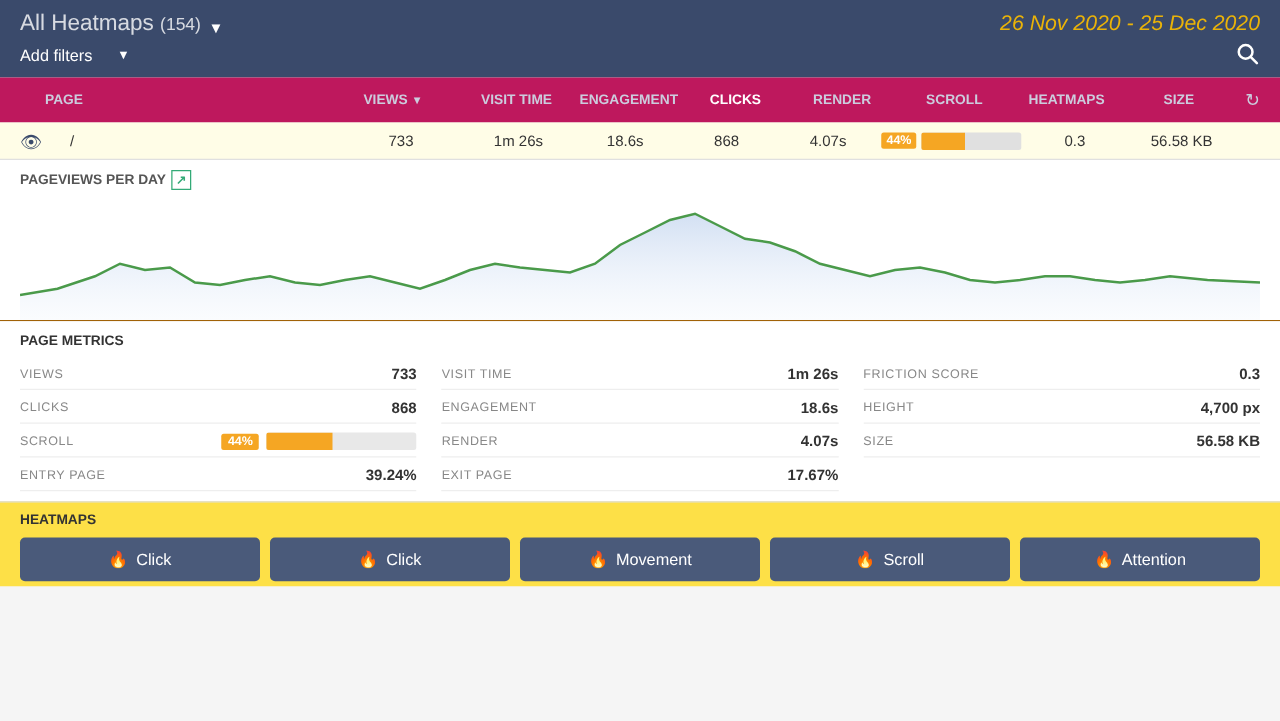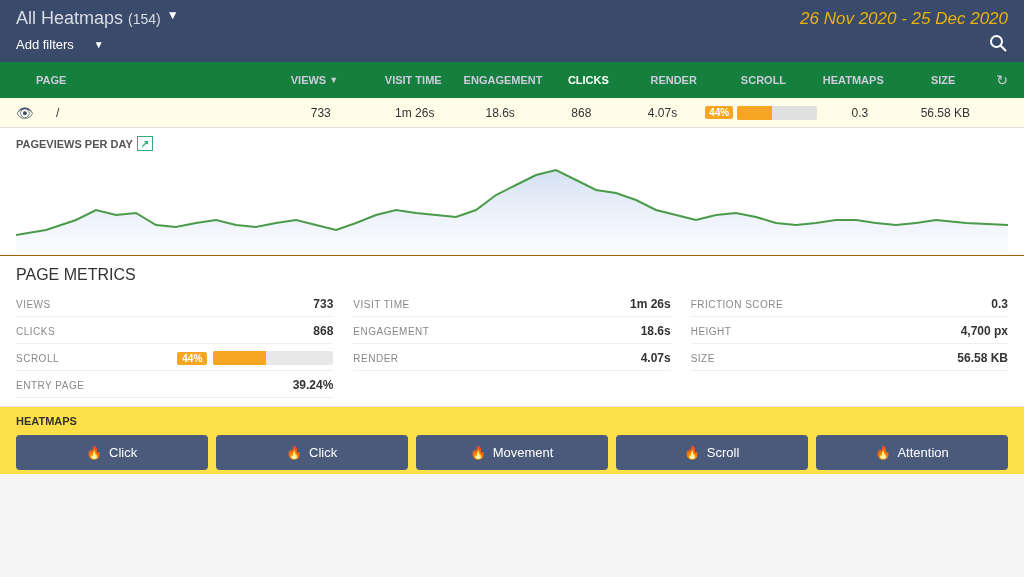--- a/index.html
+++ b/index.html
@@ -8,21 +8,21 @@
     
     .header { background: #3a4a6b; color: white; padding: 8px 16px 6px; }
     .header-top { display: flex; justify-content: space-between; align-items: center; }
     .header-title { font-size: 18px; font-weight: bold; color: white; }
     .header-title span { font-weight: normal; opacity: 0.8; }
     .header-bottom { display: flex; align-items: center; margin-top: 4px; }
     .add-filters { color: white; font-size: 13px; display: flex; align-items: center; gap: 20px; cursor: pointer; }
     .search-icon-wrap { margin-left: auto; cursor: pointer; }
 
     
-    .table-header { background: #15803d; display: flex; align-items: center; padding: 18px 16px; height: 16px; }
+    .table-header { background: #be185d; display: flex; align-items: center; padding: 18px 16px; height: 16px; }
     .col-page { flex: 2.5; color: #ccd; font-size: 11px; font-weight: bold; text-align: left; }
     .col-views { flex: 1.2; color: #ccd; font-size: 11px; font-weight: bold; text-align: center; display: flex; align-items: center; justify-content: center; gap: 3px; }
     .col-std { flex: 1; color: #ccd; font-size: 11px; font-weight: bold; text-align: center; }
     .col-clicks { flex: 0.9; color: white; font-size: 11px; font-weight: bold; text-align: center; }
     .sort-arrow { font-size: 9px; }
 
     
     .table-row { background: #fffde7; display: flex; align-items: center; padding: 0 16px; height: 30px; border-bottom: 1px solid #e0e0e0; }
     .row-page { flex: 2.5; color: #333; font-size: 12px; padding-left: 20px; }
     .row-views { flex: 1.2; text-align: center; color: #333; }
@@ -38,21 +38,21 @@
     .refresh-icon { color: #ccd; font-size: 14px; cursor: pointer; }
 
     
     .chart-section { background: white; padding: 8px 16px 0; border-bottom: 1px solid #a16207; }
     .chart-title { font-size: 11px; font-weight: bold; color: #555; margin-bottom: 4px; display: flex; align-items: center; gap: 4px; }
     .chart-export { color: #3a7; font-size: 10px; border: 1px solid #3a7; padding: 1px 3px; cursor: pointer; }
     .chart-area { height: 100px; width: 100%; position: relative; overflow: hidden; }
 
     
     .metrics-section { background: white; padding: 10px 16px 8px; }
-    .metrics-title { font-size: 16px; font-weight: normal; color: #333; margin-bottom: 8px; }
+    .metrics-title { font-size: 11px; font-weight: bold; color: #333; margin-bottom: 8px; }
     .metrics-grid { display: grid; grid-template-columns: 1fr 1fr 1fr; gap: 0 20px; }
     .metric-group { display: flex; flex-direction: column; gap: 2px; }
     .metric-item { display: flex; justify-content: space-between; align-items: center; padding: 5px 0; border-bottom: 1px solid #eee; }
     .metric-label { color: #888; font-size: 10px; text-transform: uppercase; letter-spacing: 0.5px; }
     .metric-value { color: #333; font-size: 12px; font-weight: bold; }
     .metric-scroll-wrap { display: flex; align-items: center; gap: 6px; }
     .metric-scroll-bar-bg { width: 120px; height: 14px; background: #e8e8e8; border-radius: 2px; overflow: hidden; }
     .metric-scroll-fill { height: 100%; background: #f5a623; }
 
     
@@ -60,21 +60,21 @@
     .heatmaps-title { font-size: 11px; font-weight: bold; color: #333; margin-bottom: 8px; }
     .heatmap-buttons { display: flex; gap: 8px; }
     .heatmap-btn { flex: 1; background: #4a5a7a; color: white; border: none; border-radius: 4px; padding: 10px 0; font-size: 13px; cursor: pointer; display: flex; align-items: center; justify-content: center; gap: 6px; }
     .flame { color: #ff9500; }
   </style>
 </head>
 <body>
 
 <div class="header">
   <div class="header-top">
-    <div style="display:flex; align-items:flex-start; gap:6px;">
+    <div style="display:flex; align-items:flex-end; gap:6px;">
       <span class="header-title">
         <span>All Heatmaps</span>
         <span style="font-size:14px; font-weight:normal; opacity:0.8;">(154)</span>
       </span>
       <span style="color:white; font-size:12px; cursor:pointer;">▼</span>
     </div>
     <span style="color:#eab308; font-size:17px;font-style:italic;">26 Nov 2020 - 25 Dec 2020</span>
   </div>
   <div class="header-bottom">
     <div class="add-filters">
@@ -187,20 +187,24 @@
         <span class="metric-value">1m 26s</span>
       </div>
       <div class="metric-item">
         <span class="metric-label">ENGAGEMENT</span>
         <span class="metric-value">18.6s</span>
       </div>
       <div class="metric-item">
         <span class="metric-label">RENDER</span>
         <span class="metric-value">4.07s</span>
       </div>
+      <div class="metric-item">
+        <span class="metric-label">EXIT PAGE</span>
+        <span class="metric-value">17.67%</span>
+      </div>
     </div>
 
     <div class="metric-group">
       <div class="metric-item">
         <span class="metric-label">FRICTION SCORE</span>
         <span class="metric-value">0.3</span>
       </div>
       <div class="metric-item">
         <span class="metric-label">HEIGHT</span>
         <span class="metric-value">4,700 px</span>

